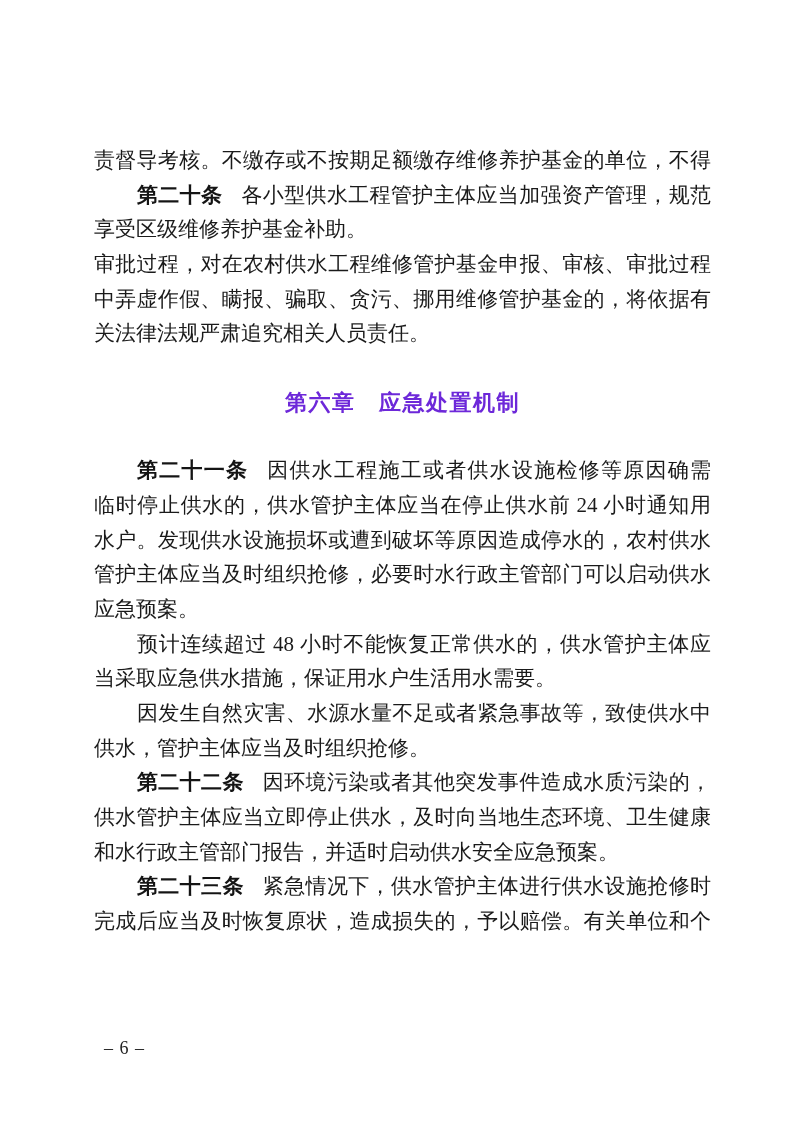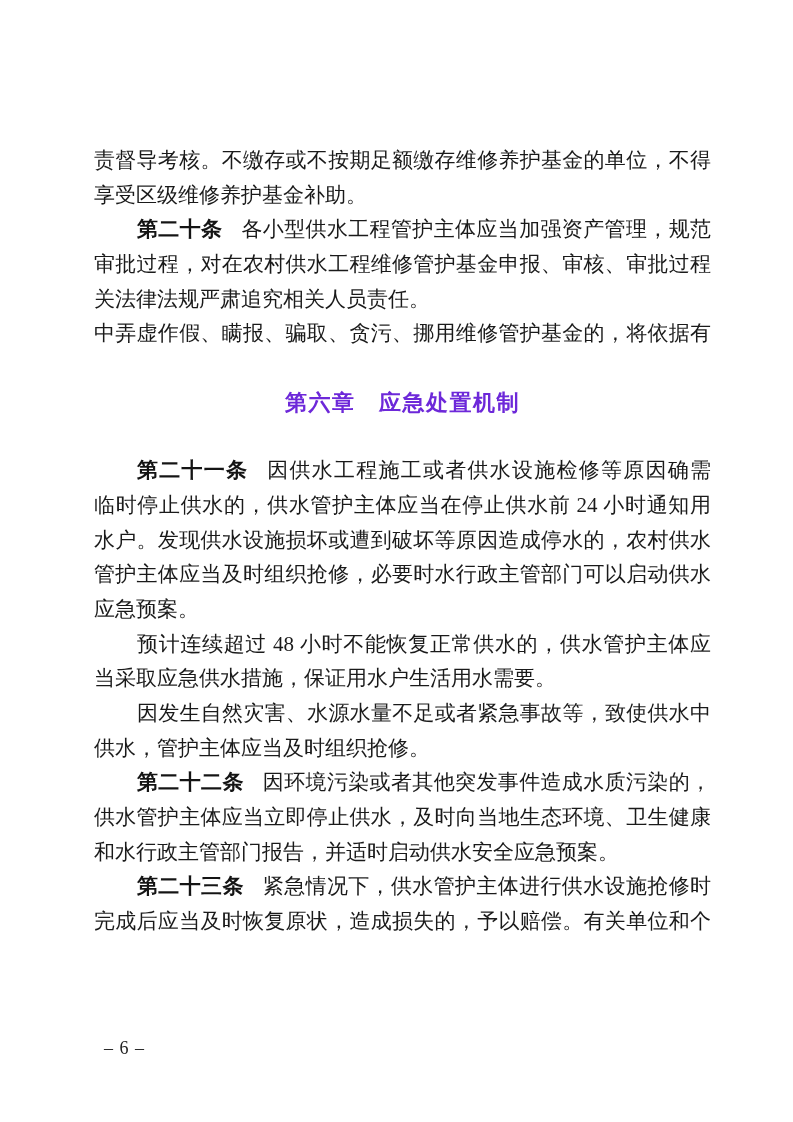--- a/index.html
+++ b/index.html
@@ -65,26 +65,26 @@
     color: #222222;
   }
 </style>
 </head>
 <body>
 
 <div class="page">
   <main class="content">
 
     <div class="line">责督导考核。不缴存或不按期足额缴存维修养护基金的单位，不得</div>
+    <div class="line indent"><span class="lbl">第二十条</span><span>各小型供水工程管护主体应当加强资产管理，规范</span></div>
+
     <div class="line end">享受区级维修养护基金补助。</div>
-
-    <div class="line indent"><span class="lbl">第二十条</span><span>各小型供水工程管护主体应当加强资产管理，规范</span></div>
     <div class="line">审批过程，对在农村供水工程维修管护基金申报、审核、审批过程</div>
+    <div class="line">中弄虚作假、瞒报、骗取、贪污、挪用维修管护基金的，将依据有</div>
     <div class="line end">关法律法规严肃追究相关人员责任。</div>
-    <div class="line">中弄虚作假、瞒报、骗取、贪污、挪用维修管护基金的，将依据有</div>
 
     <h2 class="chapter">第六章　应急处置机制</h2>
 
     <div class="line indent"><span class="lbl">第二十一条</span><span>因供水工程施工或者供水设施检修等原因确需</span></div>
     <div class="line">临时停止供水的，供水管护主体应当在停止供水前 24 小时通知用</div>
     <div class="line">水户。发现供水设施损坏或遭到破坏等原因造成停水的，农村供水</div>
     <div class="line">管护主体应当及时组织抢修，必要时水行政主管部门可以启动供水</div>
     <div class="line end">应急预案。</div>
 
     <div class="line indent">预计连续超过 48 小时不能恢复正常供水的，供水管护主体应</div>

